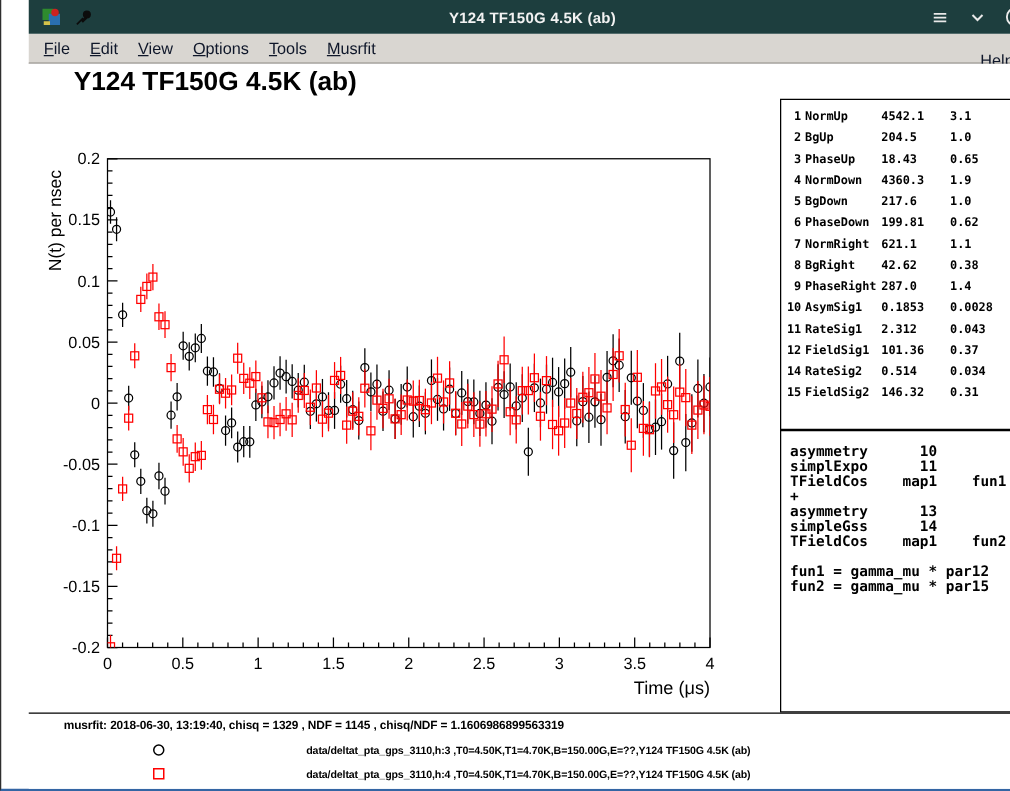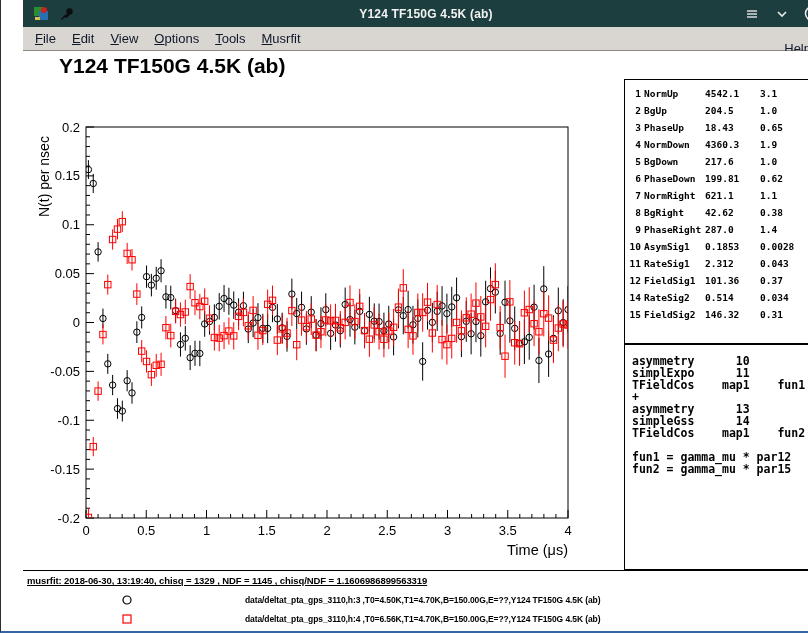--- a/index.html
+++ b/index.html
@@ -26,21 +26,21 @@
   
   .param-box{position:absolute;left:601px;top:28px;width:194px;height:265px;border:1px solid #000;
     box-sizing:border-box;padding:5px 0 0 4px;font:bold 9.5px "DejaVu Sans Mono",monospace;}
   .param-row{display:grid;grid-template-columns:12px 58px 52px auto;column-gap:3px;height:17px;line-height:17px;}
   .param-row .idx{text-align:right;}
   .theory-box{position:absolute;left:601px;top:293px;width:194px;height:226px;border:1px solid #000;
     box-sizing:border-box;padding:10px 0 0 7px;font:bold 11.5px "DejaVu Sans Mono",monospace;}
   .theory-line{white-space:pre;height:12px;line-height:12px;}
   
   .footer{position:absolute;left:0;top:519px;width:100%;height:61px;border-top:1px solid #000;}
-  .stats{position:absolute;left:4px;top:4px;font:bold 9.5px "Liberation Sans",sans-serif;letter-spacing:-.1px;text-decoration:underline;}
+  .stats{position:absolute;left:28px;top:4px;font:bold 9.5px "Liberation Sans",sans-serif;letter-spacing:-.1px;}
   .legend-row{position:absolute;left:0;width:100%;height:15px;}
   .legend-marker{position:absolute;left:97px;top:0;}
   .legend-label{position:absolute;left:222px;top:2px;font:bold 8.5px "Liberation Sans",sans-serif;letter-spacing:-.1px;white-space:nowrap;}
   u{text-decoration:underline;}
 </style>
 </head>
 <body>
 
 <div class="window" style="border-bottom-color: rgb(52, 101, 164); padding-left: 22px;">
 
@@ -725,19 +725,19 @@
           <div class="legend-row" style="top: 22px;">
             <span class="legend-marker"><svg width="14" height="14">
                 <circle cx="7" cy="7" r="4" fill="none" stroke="#000000" stroke-width="1.2"></circle>
               </svg></span>
             <span class="legend-label">data/deltat_pta_gps_3110,h:3 ,T0=4.50K,T1=4.70K,B=150.00G,E=??,Y124 TF150G 4.5K (ab)</span>
           </div>
           <div class="legend-row" style="top: 41px;">
             <span class="legend-marker"><svg width="14" height="14">
                 <rect x="3" y="3" width="8" height="8" fill="none" stroke="#ff0000" stroke-width="1.2"></rect>
               </svg></span>
-            <span class="legend-label">data/deltat_pta_gps_3110,h:4 ,T0=6.56K,T1=4.70K,B=150.00G,E=??,Y124 TF150G 4.5K (ab)</span>
+            <span class="legend-label">data/deltat_pta_gps_3110,h:4 ,T0=4.50K,T1=4.70K,B=150.00G,E=??,Y124 TF150G 4.5K (ab)</span>
           </div>
         </div>
     </div>
   </div>
 
 </div>
 
 </body></html>

